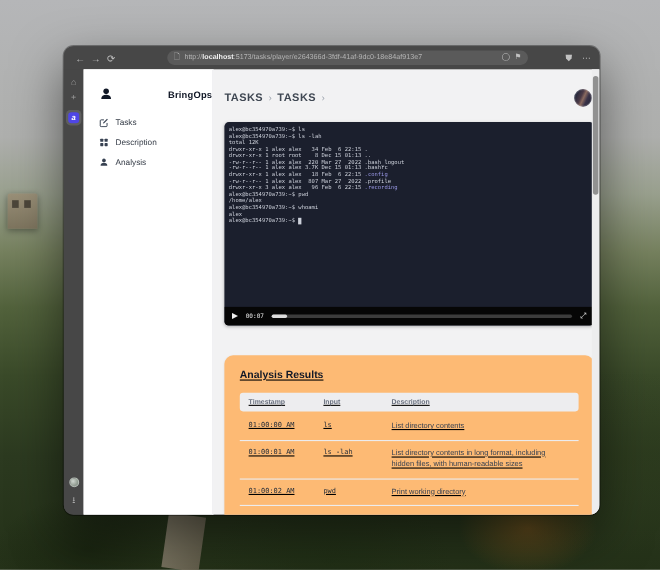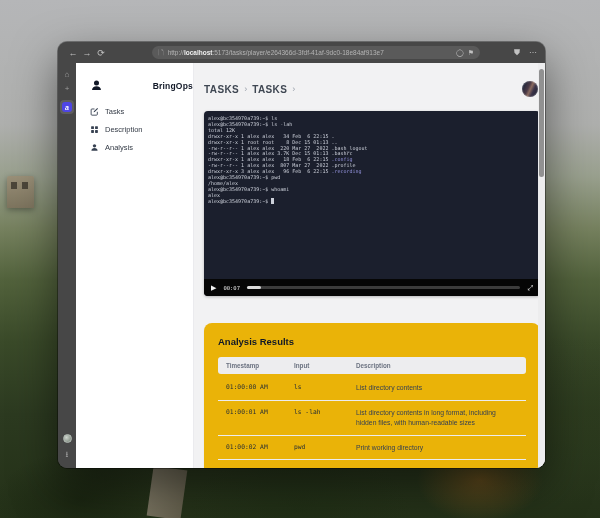--- a/index.html
+++ b/index.html
@@ -116,22 +116,22 @@
     flex:0 0 auto;
   }
   .play-btn { color:#f0f0f0; font-size:7px; line-height:1; cursor:pointer; }
   .vtime { color:#e8e8e8; font-size:5.5px; font-family:"DejaVu Sans Mono", monospace; }
   .vtrack { flex:1; height:3px; border-radius:2px; background:#3c3c3c; position:relative; }
   .vfill { position:absolute; left:0; top:0; bottom:0; border-radius:2px; background:#dcdcdc; }
   .fs-btn { color:#e8e8e8; font-size:7px; line-height:1; cursor:pointer; }
 
   
   .card {
-    margin-top:27px; background:#eab308; border-radius:8px; padding:13px 14px;
-    box-shadow:0 1px 2px rgba(0,0,0,.07); height:160px;
+    margin-top:27px; background:#fdba74; border-radius:8px; padding:13px 14px;
+    box-shadow:0 1px 2px rgba(0,0,0,.07); height:160px;text-decoration:underline;
   }
   .card-title { font-size:9.5px; font-weight:bold; color:#111827; margin-bottom:10px; }
   .thead {
     display:grid; grid-template-columns:62px 56px 1fr; gap:6px;
     background:#ededef; border-radius:3px; padding:5px 8px; margin-bottom:2px;
   }
   .th { font-size:6.3px; color:#6b7280; font-weight:bold; }
   .trow {
     display:grid; grid-template-columns:62px 56px 1fr; gap:6px; padding:7px 8px;
     border-bottom:1px solid #ececee; align-items:start;

